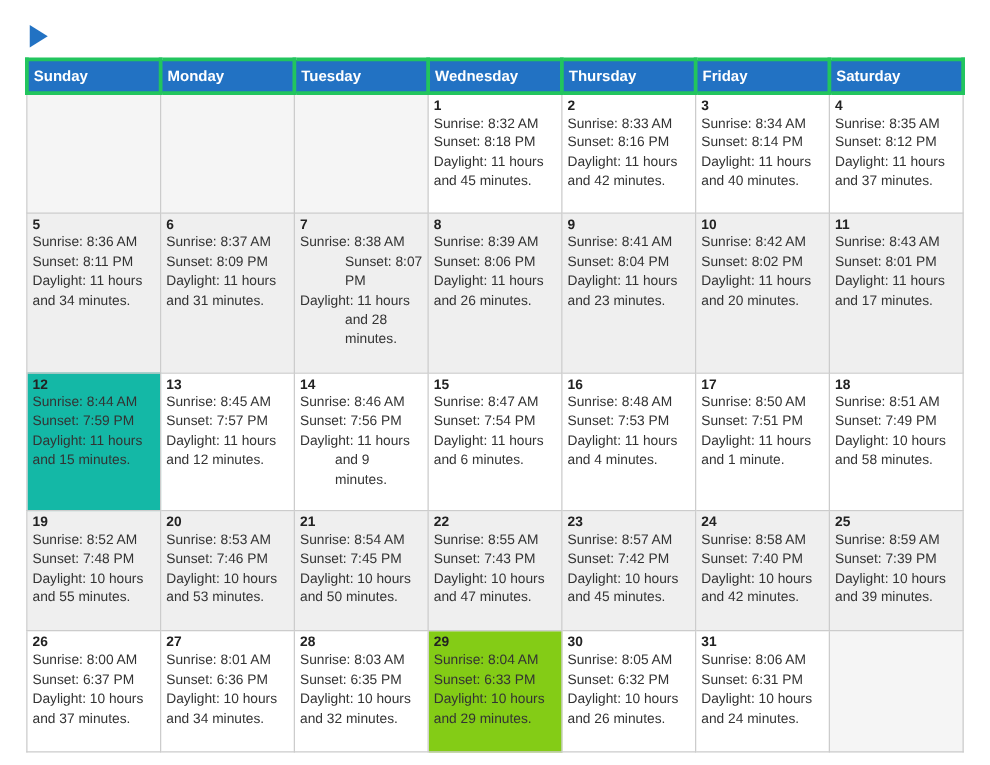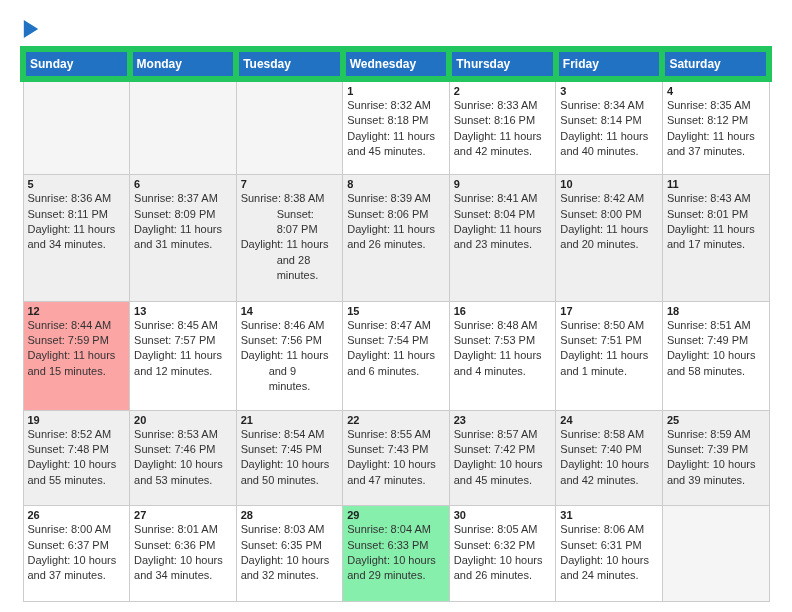--- a/index.html
+++ b/index.html
@@ -60,21 +60,21 @@
       width: 100%;
       table-layout: fixed;
     }
     .calendar th {
       background: #2272C3;
       color: #fff;
       font-size: 12px;
       font-weight: bold;
       padding: 5px 4px;
       text-align: left;
-      border: 6px solid #22c55e;
+      border: 3px solid #22c55e;
     }
     .calendar td {
       border: 1px solid #ccc;
       vertical-align: top;
       padding: 3px 4px;
       font-size: 9.5px;
       color: #333;
       height: 85px;
     }
     .calendar td.empty {
@@ -216,37 +216,37 @@
               <span style="display: block;">Sunrise: 8:41 AM</span>
               <span style="display: block;">Sunset: 8:04 PM</span>
               <span style="display: block;">Daylight: 11 hours</span>
               <span style="display: block;">and 23 minutes.</span>
             </div>
           </td>
           <td style="background: rgb(239, 239, 239); margin-left: 48px;">
             <span class="day-num">10</span>
             <div class="day-info">
               <span style="display: block;">Sunrise: 8:42 AM</span>
-              <span style="display: block;">Sunset: 8:00 PM</span>
+              <span style="display: block;">Sunset: 8:02 PM</span>
               <span style="display: block;">Daylight: 11 hours</span>
               <span style="display: block;">and 20 minutes.</span>
             </div>
           </td>
           <td style="background: rgb(239, 239, 239);">
             <span class="day-num">11</span>
             <div class="day-info">
               <span style="display: block;">Sunrise: 8:43 AM</span>
               <span style="display: block;">Sunset: 8:01 PM</span>
               <span style="display: block;">Daylight: 11 hours</span>
               <span style="display: block;">and 17 minutes.</span>
             </div>
           </td>
         </tr>
         <tr>
-          <td style="background: #fca5a5;">
+          <td style="background: #14b8a6;">
             <span class="day-num">12</span>
             <div class="day-info">
               <span style="display: block;">Sunrise: 8:44 AM</span>
               <span style="display: block;">Sunset: 7:59 PM</span>
               <span style="display: block;">Daylight: 11 hours</span>
               <span style="display: block;">and 15 minutes.</span>
             </div>
           </td>
           <td style="background: rgb(255, 255, 255);">
             <span class="day-num">13</span>
@@ -389,21 +389,21 @@
           </td>
           <td style="background: rgb(255, 255, 255);">
             <span class="day-num">28</span>
             <div class="day-info">
               <span style="display: block;">Sunrise: 8:03 AM</span>
               <span style="display: block;">Sunset: 6:35 PM</span>
               <span style="display: block;">Daylight: 10 hours</span>
               <span style="display: block;">and 32 minutes.</span>
             </div>
           </td>
-          <td style="background: #86efac; margin-left: 36px;">
+          <td style="background: #84cc16; margin-left: 36px;">
             <span class="day-num">29</span>
             <div class="day-info">
               <span style="display: block;">Sunrise: 8:04 AM</span>
               <span style="display: block;">Sunset: 6:33 PM</span>
               <span style="display: block;">Daylight: 10 hours</span>
               <span style="display: block;">and 29 minutes.</span>
             </div>
           </td>
           <td style="background: rgb(255, 255, 255);">
             <span class="day-num">30</span>

